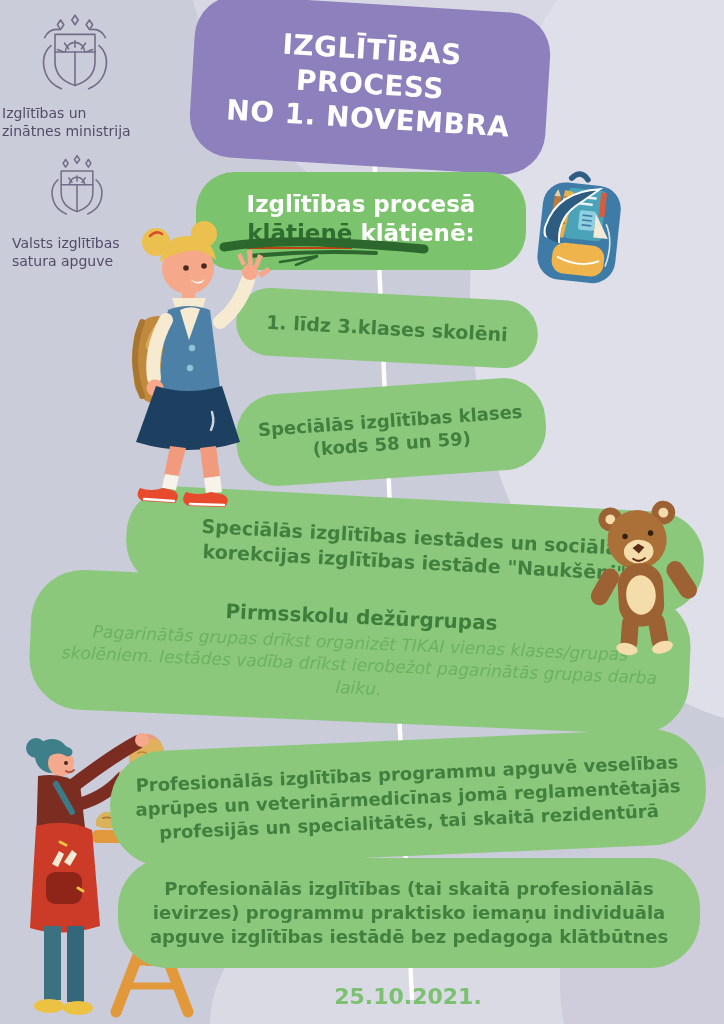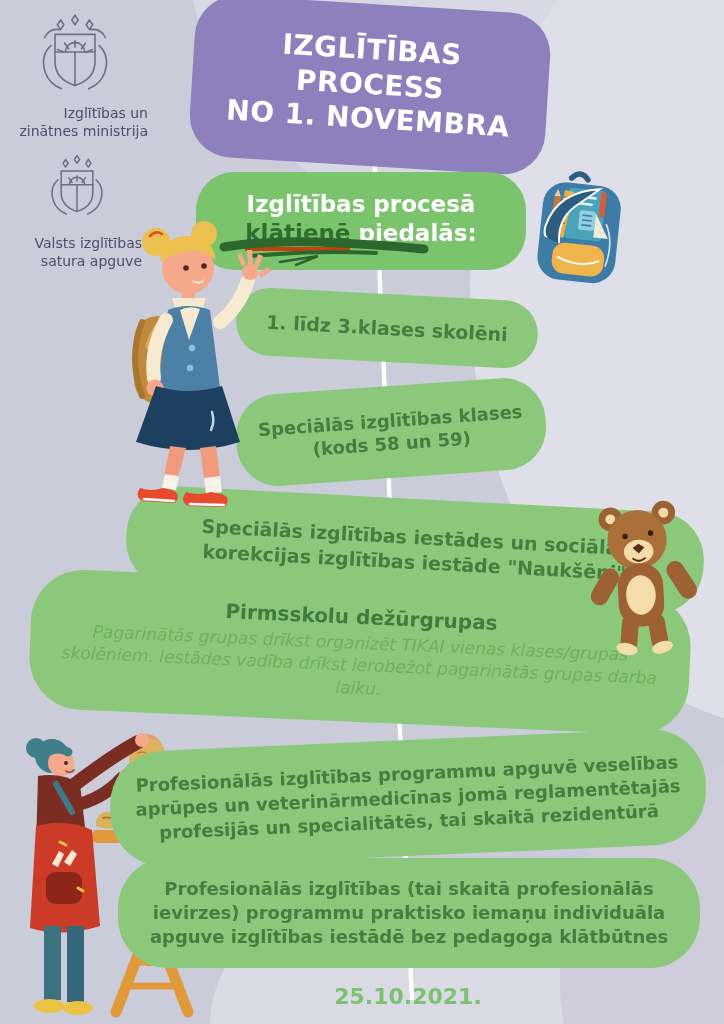--- a/index.html
+++ b/index.html
@@ -6,36 +6,36 @@
   #poster{
     position:relative;width:724px;height:1024px;margin:0 auto;overflow:hidden;
     background:#cbccda;font-family:"DejaVu Sans","Liberation Sans",sans-serif;
   }
   .blob{position:absolute;border-radius:50%;}
   .blob-light-right{left:470px;top:-140px;width:660px;height:870px;background:#dedfe9;}
   .blob-light-top{left:180px;top:-300px;width:700px;height:560px;background:#d7d8e3;transform:rotate(18deg);}
   .blob-light-bottom{left:210px;top:860px;width:480px;height:330px;background:#d9dae4;}
   .blob-dark-bottomright{left:560px;top:760px;width:460px;height:420px;background:#cfccdb;border-radius:46%;}
   #connector{position:absolute;left:0;top:0;z-index:1;}
-  .logo{position:absolute;display:flex;flex-direction:column;align-items:center;z-index:2;color:#514c68;text-align:right;}
+  .logo{position:absolute;display:flex;flex-direction:column;align-items:center;z-index:2;color:#514c68;text-align:left;}
   .logo-label{font-size:14px;line-height:1.3;margin-top:4px;}
   .title-box{
     position:absolute;left:192px;top:4px;width:356px;height:162px;background:#8d80bc;
     border-radius:42px;transform:rotate(3.5deg);display:flex;flex-direction:column;
     align-items:center;justify-content:center;z-index:2;
   }
   .title-line{color:#fff;font-weight:bold;font-size:28px;line-height:1.24;letter-spacing:.5px;text-align:center;}
   .bubble{
     position:absolute;display:flex;flex-direction:column;align-items:center;justify-content:center;
     text-align:center;color:#41803f;background:#8cc87c;z-index:2;box-sizing:border-box;
   }
   .intro-bubble{left:196px;top:172px;width:330px;height:98px;background:#7cc36d;border-radius:38px;
     justify-content:flex-start;padding-top:18px;}
   .intro-line{color:#fff;font-weight:bold;font-size:23px;line-height:1.28;}
-  .intro-highlight{color:#2f6e30;border-bottom:4px solid #c2410c;padding-bottom:1px;}
+  .intro-highlight{color:#2f6e30;border-bottom:2px solid #c2410c;padding-bottom:1px;}
   .scribble{position:absolute;left:22px;top:64px;}
   .bubble-1{left:236px;top:294px;width:302px;height:68px;border-radius:34px;transform:rotate(3deg);font-size:19px;font-weight:600;}
   .bubble-2{left:236px;top:386px;width:310px;height:92px;border-radius:42px;transform:rotate(-4deg);font-size:18px;font-weight:600;line-height:1.3;padding:4px 10px;}
   .bubble-3{left:126px;top:499px;width:578px;height:102px;border-radius:48px;transform:rotate(3deg);font-size:19px;font-weight:600;line-height:1.3;padding:6px 20px;}
   .bubble-4{left:30px;top:582px;width:660px;height:140px;border-radius:52px;transform:rotate(2.5deg);padding:8px 18px;}
   .bubble-4 .heading{font-size:20px;font-weight:bold;color:#3e7e3d;}
   .bubble-4 .note{font-size:17px;font-style:italic;color:#6bb25f;line-height:1.3;margin-top:3px;}
   .bubble-5{left:110px;top:740px;width:596px;height:116px;border-radius:54px;transform:rotate(-2.5deg);font-size:18px;font-weight:600;line-height:1.32;padding:8px 22px;}
   .bubble-6{left:118px;top:858px;width:582px;height:110px;border-radius:50px;font-size:18px;font-weight:600;line-height:1.32;padding:8px 22px;}
   .date{position:absolute;left:96px;top:984px;width:624px;text-align:center;color:#7cc172;
@@ -96,21 +96,21 @@
 
   <div class="title-box">
     <div class="title-line">IZGLĪTĪBAS</div>
     <div class="title-line">PROCESS</div>
     <div class="title-line">NO 1. NOVEMBRA</div>
   </div>
 
   <div class="bubble intro-bubble">
     <div class="intro-line">Izglītības procesā</div>
     <div class="intro-line">
-      <span class="intro-highlight">klātienē</span><span> piedalās:</span>
+      <span class="intro-highlight">klātienē</span><span> klātienē:</span>
     </div>
     <svg class="scribble" width="215" height="30" viewBox="0 0 215 30" fill="none" stroke="#2c672d" stroke-linecap="round">
       <path d="M6 11 Q60 3 120 7 Q165 9 206 13" stroke-width="9"></path>
       <path d="M32 20 Q95 14 158 17" stroke-width="4"></path>
       <path d="M62 26 l38 -6 -22 9" stroke-width="2.5"></path>
     </svg>
   </div>
 
   <svg class="illus illus-backpack" viewBox="0 0 140 150">
     <path d="M60 18 q10 -12 20 0" stroke="#2e5f82" stroke-width="7" fill="none" stroke-linecap="round"></path>

